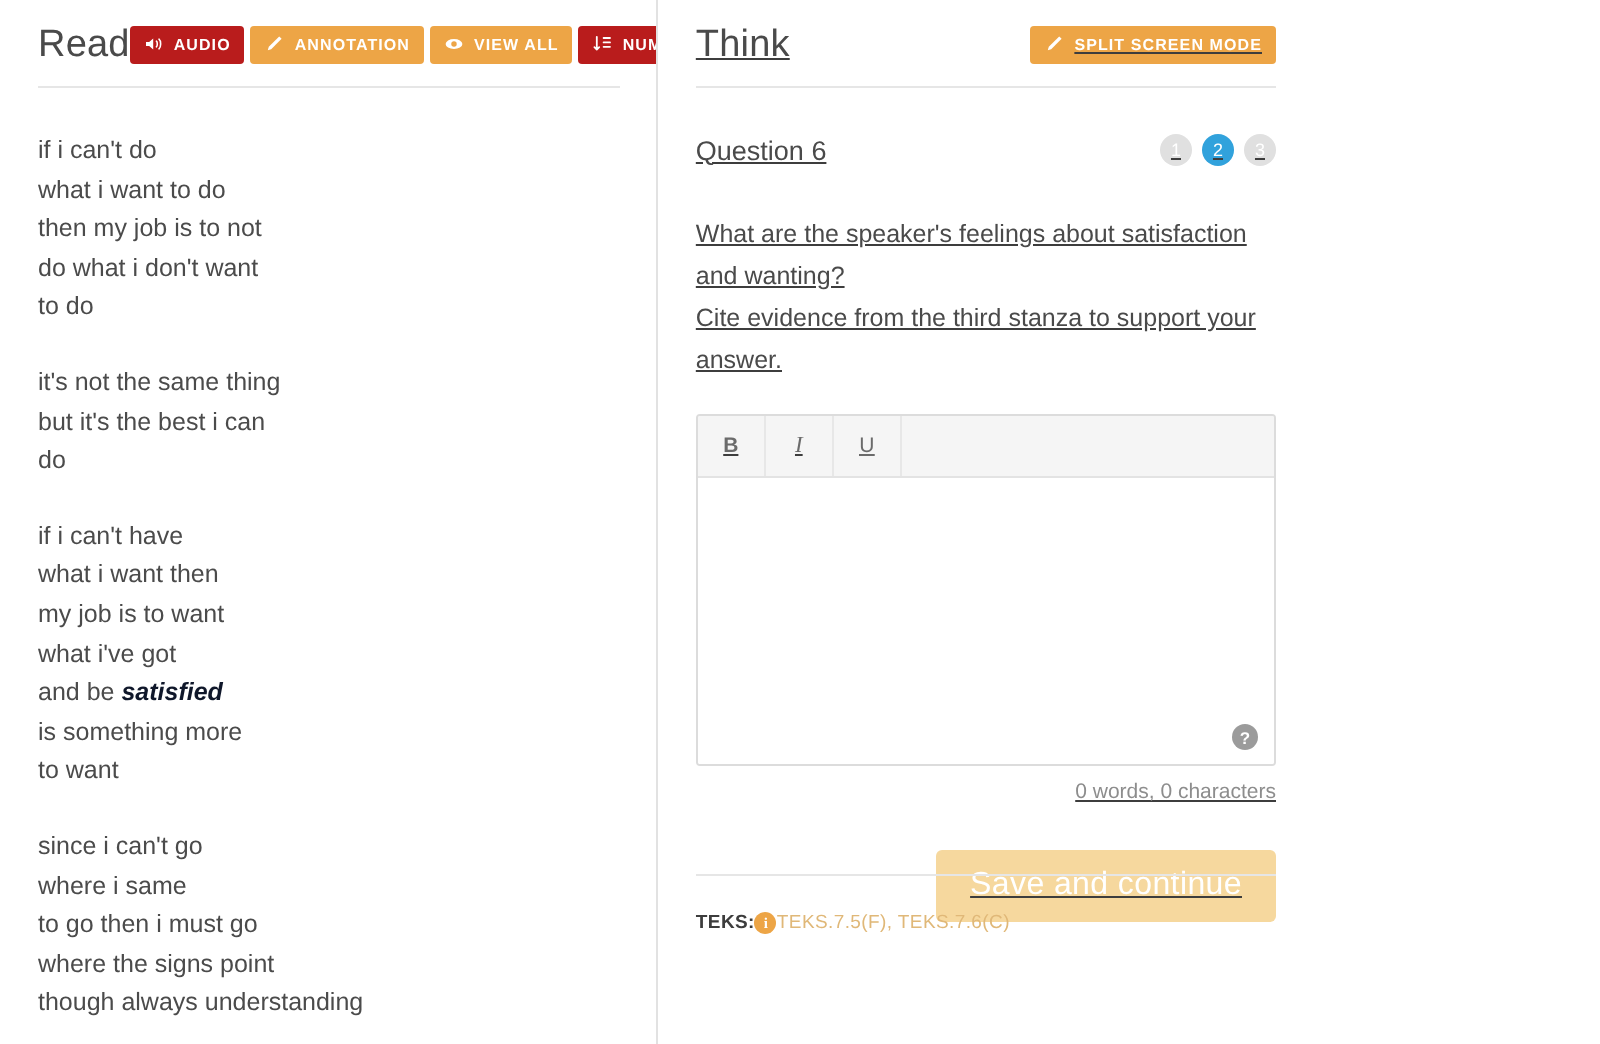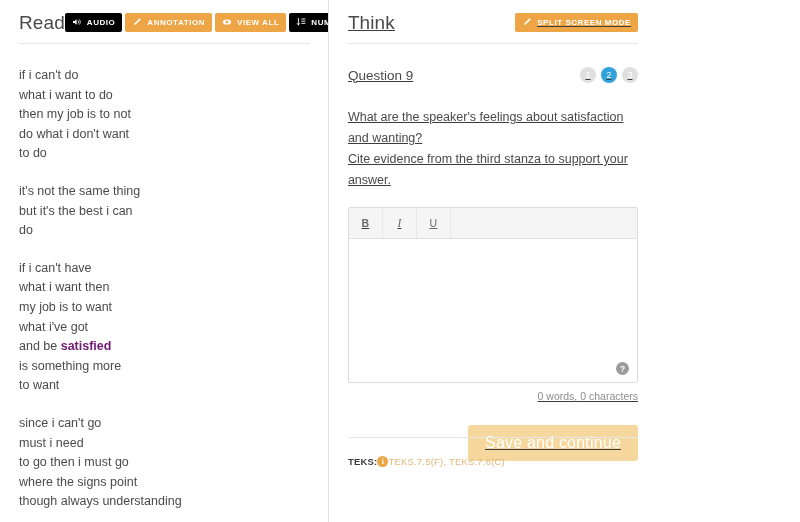--- a/index.html
+++ b/index.html
@@ -78,42 +78,42 @@
     border-radius: 2px;
     font-size: 8px;
     font-weight: 700;
     letter-spacing: 0.55px;
     color: #ffffff;
     white-space: nowrap;
     box-sizing: border-box;
     cursor: pointer;
     user-select: none;
   }
-  .hbtn.gray { background: #000000; }
+  .hbtn.gray { background: #b91c1c; }
   .hbtn.orange { background: #eda546; }
   .hbtn .ico {
     display: inline-flex;
     align-items: center;
     justify-content: center;
     width: 10px;
     height: 10px;
     flex: 0 0 auto;
   }
   .hbtn .ico svg { display: block; }
 
   
   .poem {
     padding: 22px 19px 0 19px;
     font-size: 12.5px;
     line-height: 19.6px;
     color: #4b4b4b;
   }
   .poem .stanza { margin: 0 0 18px 0; }
   .poem .line { white-space: pre; }
-  .poem .line b { font-weight: 700; color: #701a75; }
+  .poem .line b { font-weight: 700; color: #0f172a; font-style: italic; }
 
   
   .think-body {
     padding: 0 18px 0 19px;
   }
   .question-row {
     display: flex;
     align-items: center;
     margin-top: 23px;
   }
@@ -345,21 +345,21 @@
           <div class="line">if i can't have</div>
           <div class="line">what i want then</div>
           <div class="line">my job is to want</div>
           <div class="line">what i've got</div>
           <div class="line">and be <b>satisfied</b></div>
           <div class="line">is something more</div>
           <div class="line">to want</div>
         </div>
         <div class="stanza">
           <div class="line">since i can't go</div>
-          <div class="line">must i need</div>
+          <div class="line">where i same</div>
           <div class="line">to go then i must go</div>
           <div class="line">where the signs point</div>
           <div class="line">though always understanding</div>
         </div>
       </div>
 
   </div>
 
   <div class="panel-right">
 
@@ -373,21 +373,21 @@
             </svg>
         </span>
         <span>SPLIT SCREEN MODE</span>
       </div>
       <div class="header-divider"></div>
     </div>
 
     <div class="think-body">
 
       <div class="question-row">
-        <div class="question-label">Question 9</div>
+        <div class="question-label">Question 6</div>
         <div class="pager">
           <div class="dot">1</div>
           <div class="dot active">2</div>
           <div class="dot">3</div>
         </div>
       </div>
 
       <div class="prompt">
         <div>What are the speaker's feelings about satisfaction and wanting?</div>
         <div>Cite evidence from the third stanza to support your answer.</div>

